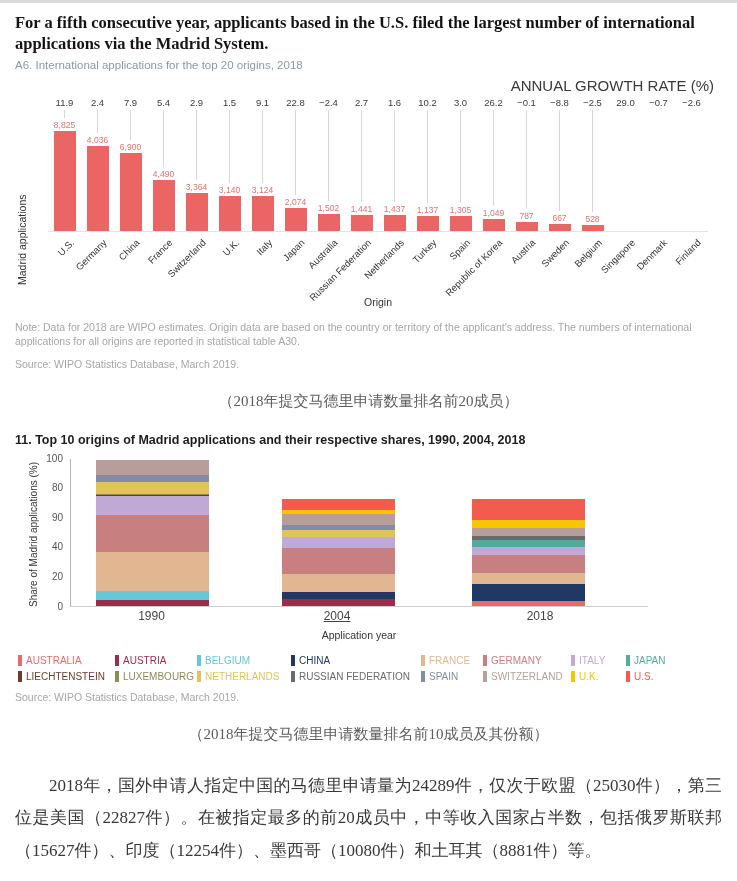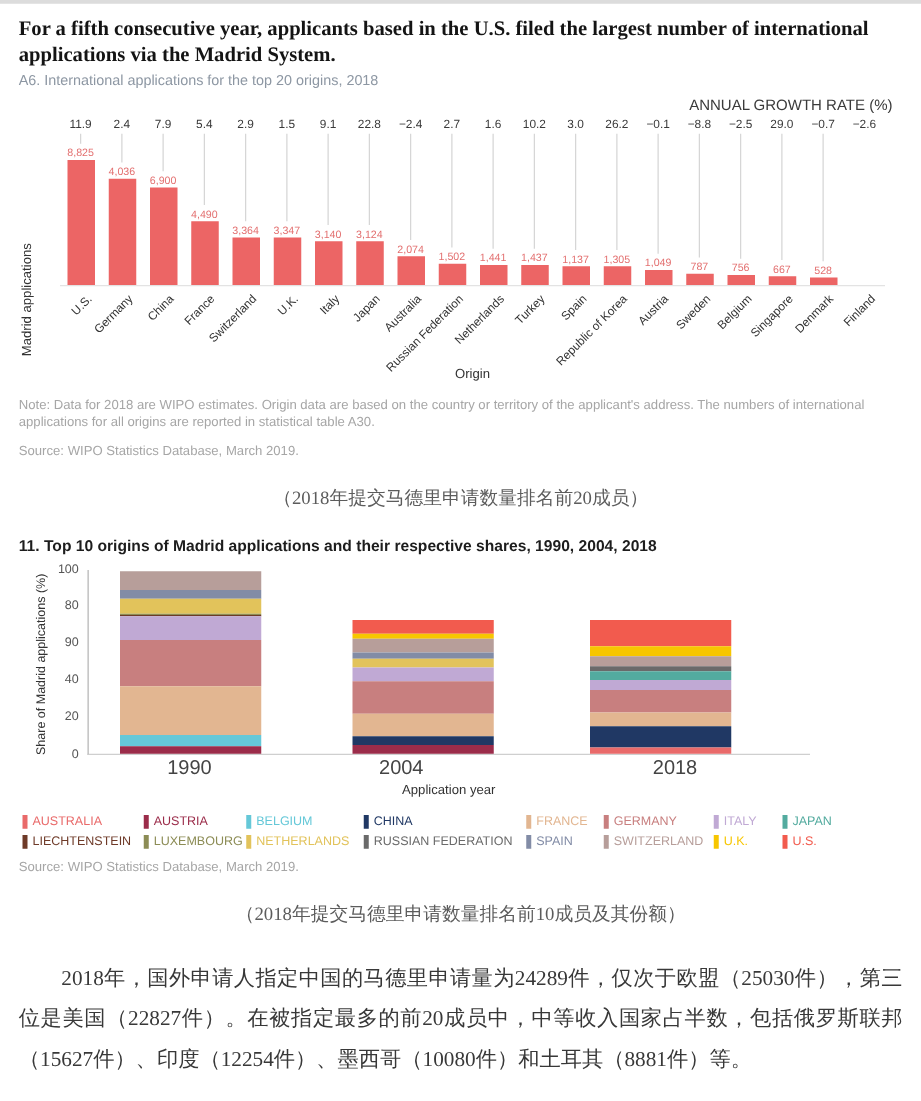--- a/index.html
+++ b/index.html
@@ -13,21 +13,21 @@
     line-height: 1.28; color: #141414; padding: 9px 16px 2px 15px;
   }
   .subtitle { font-size: 11.5px; color: #8d97a3; padding: 3px 16px 0 15px; }
 
   
   .c1-wrap { position: relative; padding-left: 48px; margin-top: 6px; }
   .c1-ylabel {
     position: absolute; left: 16px; top: 208px; transform: rotate(-90deg);
     transform-origin: left top; font-size: 10.5px; color: #333; white-space: nowrap;
   }
-  .c1-growth-label { width: 666px; text-align: right; font-size: 12px; color: #3a3a3a; }
+  .c1-growth-label { width: 666px; text-align: right; font-size: 15px; color: #3a3a3a; }
   .c1-growth { display: flex; width: 660px; margin-top: 3px; align-items: center; }
   .c1-gcell { width: 33px; text-align: center; font-size: 9.5px; color: #3a3a3a; white-space: nowrap; }
   .c1-plot { display: flex; width: 660px; height: 122px; margin-top: 2px; border-bottom: 1px solid #e3e3e3; }
   .c1-col { width: 33px; display: flex; flex-direction: column; align-items: center; justify-content: flex-end; }
   .c1-lead { flex: 1 1 auto; width: 1px; background: #d6d6d6; margin-bottom: 2px; min-height: 4px; }
   .c1-val { font-size: 8.5px; color: #e37070; margin-bottom: 1px; white-space: nowrap; }
   .c1-bar { width: 22px; }
   .c1-labels { display: flex; width: 660px; height: 62px; }
   .c1-lcell { width: 33px; position: relative; }
   .c1-xlab {
@@ -53,21 +53,21 @@
   }
   .c2-yticks { position: relative; width: 30px; height: 148px; }
   .c2-yticks span { position: absolute; right: 7px; font-size: 10px; color: #555; text-align: center; }
   .c2-plot {
     position: relative; width: 578px; height: 148px;
     border-left: 1px solid #b5b5b5; border-bottom: 1px solid #cfcfcf;
   }
   .c2-bar { position: absolute; bottom: 0; width: 113px; display: flex; flex-direction: column-reverse; }
   .c2-seg { width: 100%; }
   .c2-xticks { position: relative; height: 16px; margin-left: 70px; width: 578px; margin-top: 2px; }
-  .c2-xticks span { position: absolute; transform: translateX(-50%); font-size: 16px; color: #444; text-align: right; }
+  .c2-xticks span { position: absolute; transform: translateX(-50%); font-size: 12px; color: #444; text-align: right; }
   .c2-xlabel { margin-left: 70px; width: 578px; text-align: center; font-size: 10.5px; color: #333; margin-top: 4px; }
 
   .legend {
     display: grid; grid-template-columns: 97px 82px 94px 130px 62px 88px 55px 62px;
     row-gap: 5px; margin: 14px 0 0 18px; font-size: 10px;
   }
   .legend-item { display: flex; align-items: center; white-space: nowrap; }
   .legend-swatch { width: 4px; height: 11px; margin-right: 4px; flex: 0 0 auto; }
 
   .paragraph {
@@ -129,25 +129,20 @@
         <div class="c1-val">4,490</div>
         <div class="c1-bar" style="height: 50.9px; background: rgb(236, 101, 101);"></div>
       </div>
       <div class="c1-col">
         <div class="c1-lead"></div>
         <div class="c1-val">3,364</div>
         <div class="c1-bar" style="height: 38.1px; background: rgb(236, 101, 101);"></div>
       </div>
       <div class="c1-col">
         <div class="c1-lead"></div>
-        <div class="c1-val">3,347</div>
-        <div class="c1-bar" style="height: 37.9px; background: rgb(236, 101, 101);"></div>
-      </div>
-      <div class="c1-col">
-        <div class="c1-lead"></div>
         <div class="c1-val">3,140</div>
         <div class="c1-bar" style="height: 35.6px; background: rgb(236, 101, 101);"></div>
       </div>
       <div class="c1-col">
         <div class="c1-lead"></div>
         <div class="c1-val">3,124</div>
         <div class="c1-bar" style="height: 35.4px; background: rgb(236, 101, 101);"></div>
       </div>
       <div class="c1-col">
         <div class="c1-lead"></div>
@@ -181,25 +176,20 @@
       </div>
       <div class="c1-col">
         <div class="c1-lead"></div>
         <div class="c1-val">1,049</div>
         <div class="c1-bar" style="height: 11.9px; background: rgb(236, 101, 101);"></div>
       </div>
       <div class="c1-col">
         <div class="c1-lead"></div>
         <div class="c1-val">787</div>
         <div class="c1-bar" style="height: 8.9px; background: rgb(236, 101, 101);"></div>
-      </div>
-      <div class="c1-col">
-        <div class="c1-lead"></div>
-        <div class="c1-val">756</div>
-        <div class="c1-bar" style="height: 8.6px; background: rgb(236, 101, 101);"></div>
       </div>
       <div class="c1-col">
         <div class="c1-lead"></div>
         <div class="c1-val">667</div>
         <div class="c1-bar" style="height: 7.6px; background: rgb(236, 101, 101);"></div>
       </div>
       <div class="c1-col">
         <div class="c1-lead"></div>
         <div class="c1-val">528</div>
         <div class="c1-bar" style="height: 6px; background: rgb(236, 101, 101);"></div>
@@ -323,21 +313,21 @@
         <div class="c2-seg" style="height: 7.5px; background: rgb(83, 171, 159);"></div>
         <div class="c2-seg" style="height: 3.7px; background: rgb(106, 106, 106);"></div>
         <div class="c2-seg" style="height: 8.1px; background: rgb(183, 158, 154);"></div>
         <div class="c2-seg" style="height: 8.1px; background: rgb(247, 198, 0);"></div>
         <div class="c2-seg" style="height: 21.3px; background: rgb(242, 91, 78);"></div>
       </div>
     </div>
 </div>
 <div class="c2-xticks" id="c2-xticks">
     <span style="left: 81.5px;">1990</span>
-    <span style="left: 251px;">2004</span>
+    <span style="left: 267px; text-decoration: underline;">2004</span>
     <span style="left: 470px;">2018</span>
   </div>
 <div class="c2-xlabel">Application year</div>
 
 <div class="legend" id="legend">
     <div class="legend-item">
       <span class="legend-swatch" style="background: rgb(233, 106, 106);"></span>
       <span style="color: rgb(233, 106, 106);">AUSTRALIA</span>
     </div>
     <div class="legend-item">

